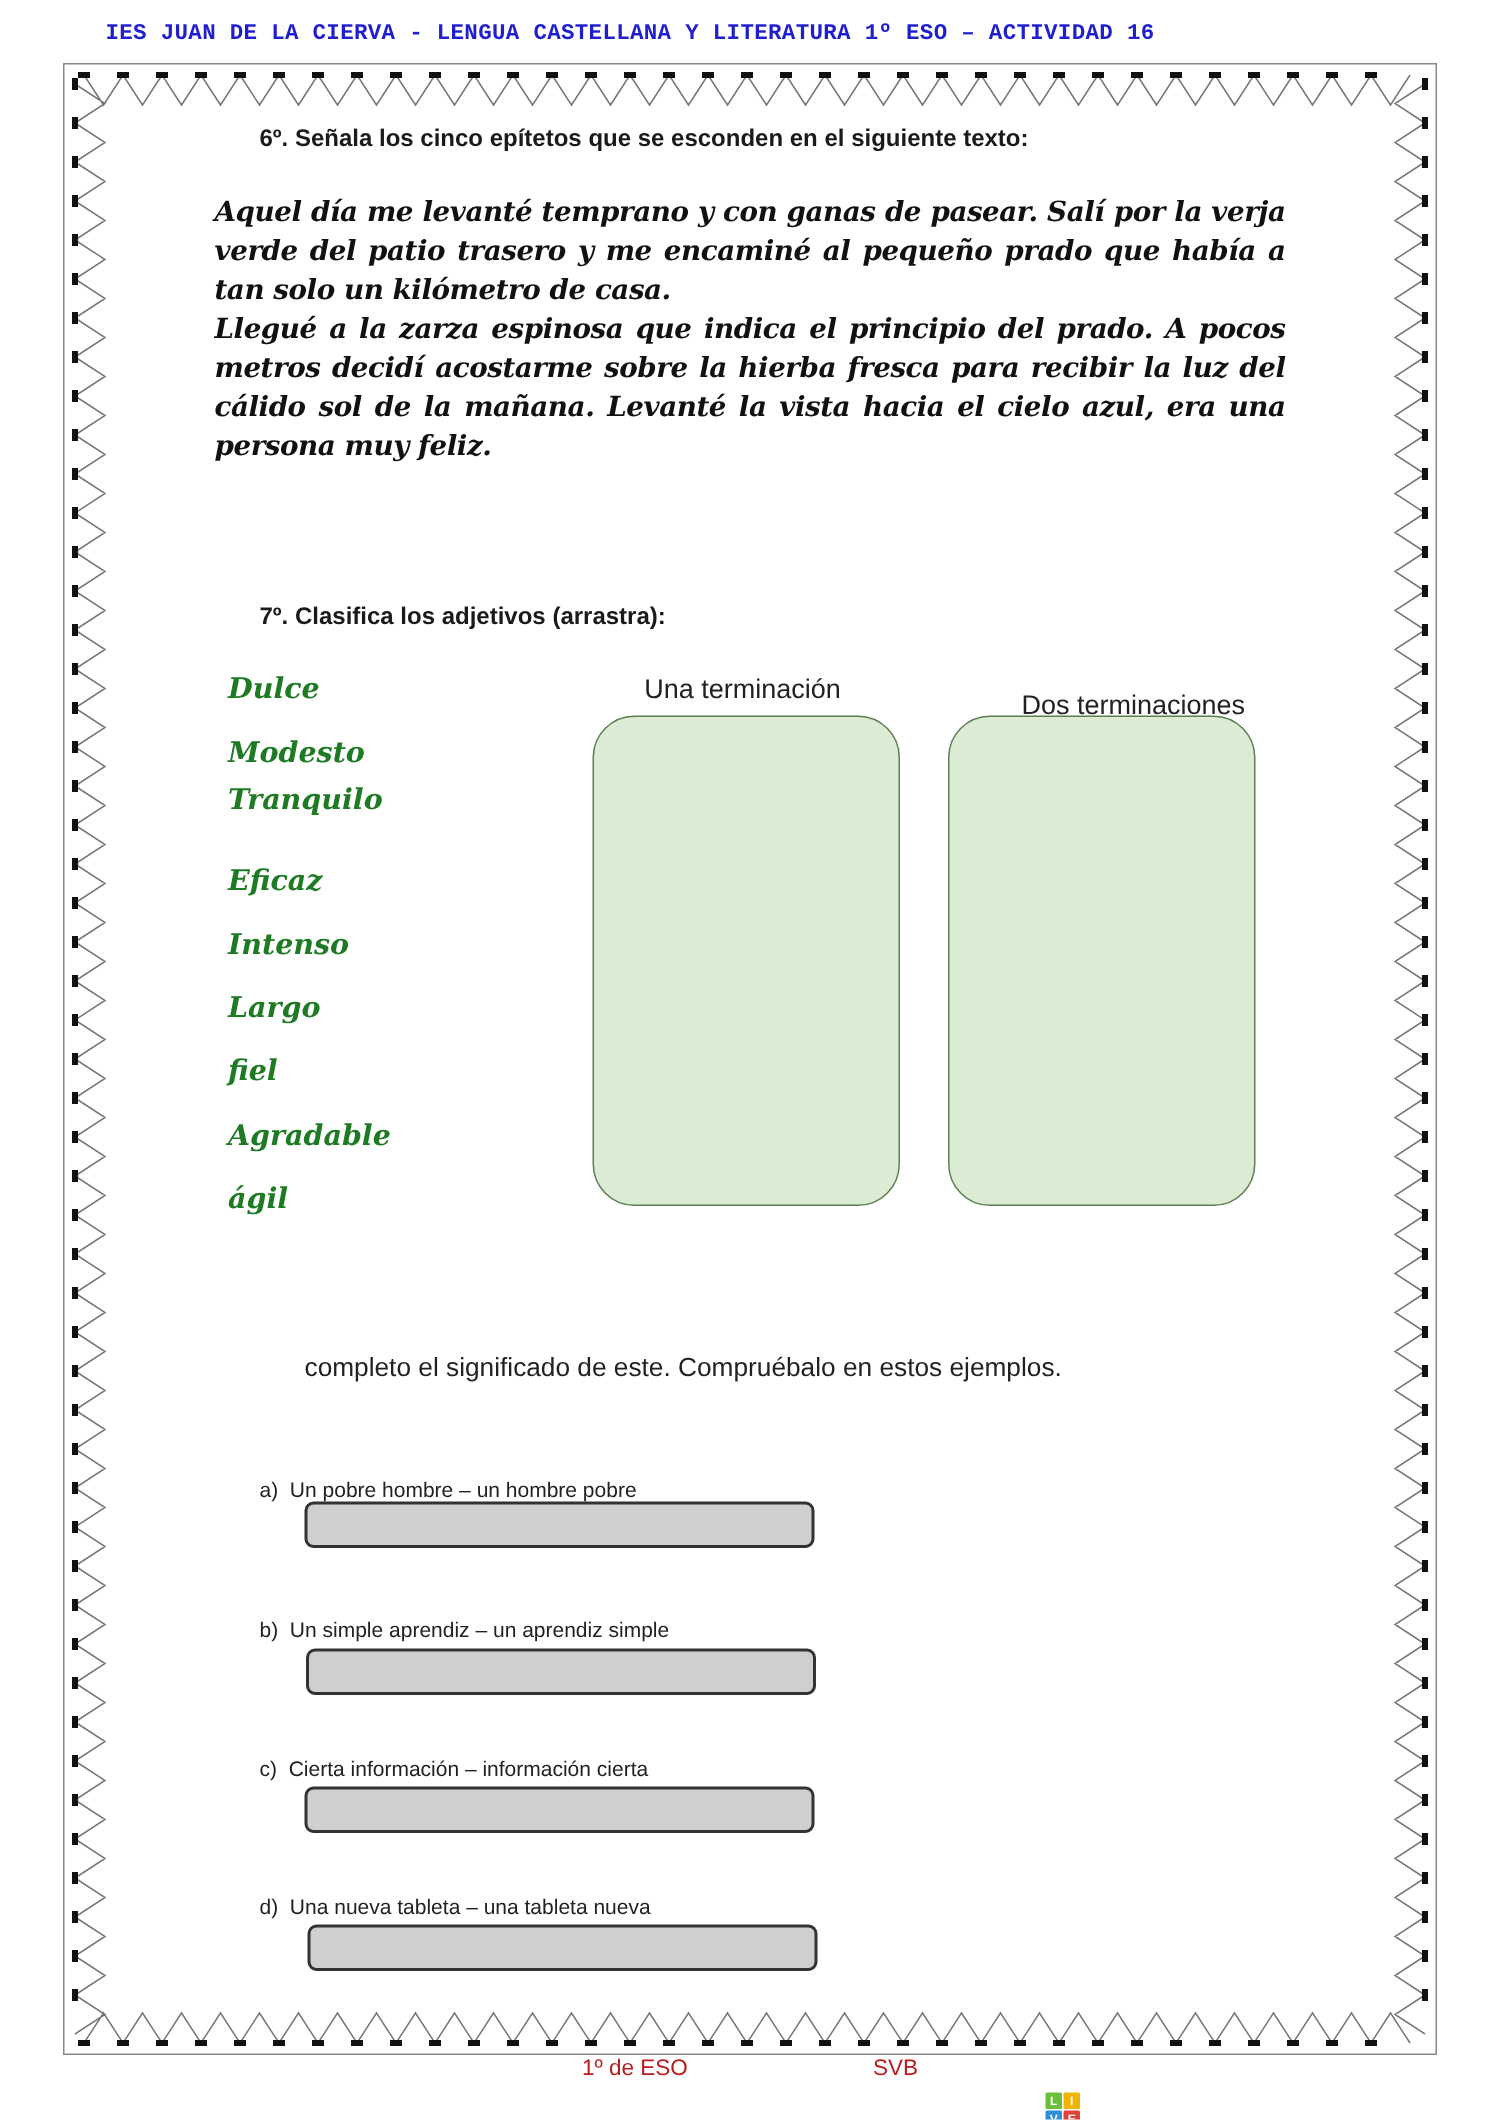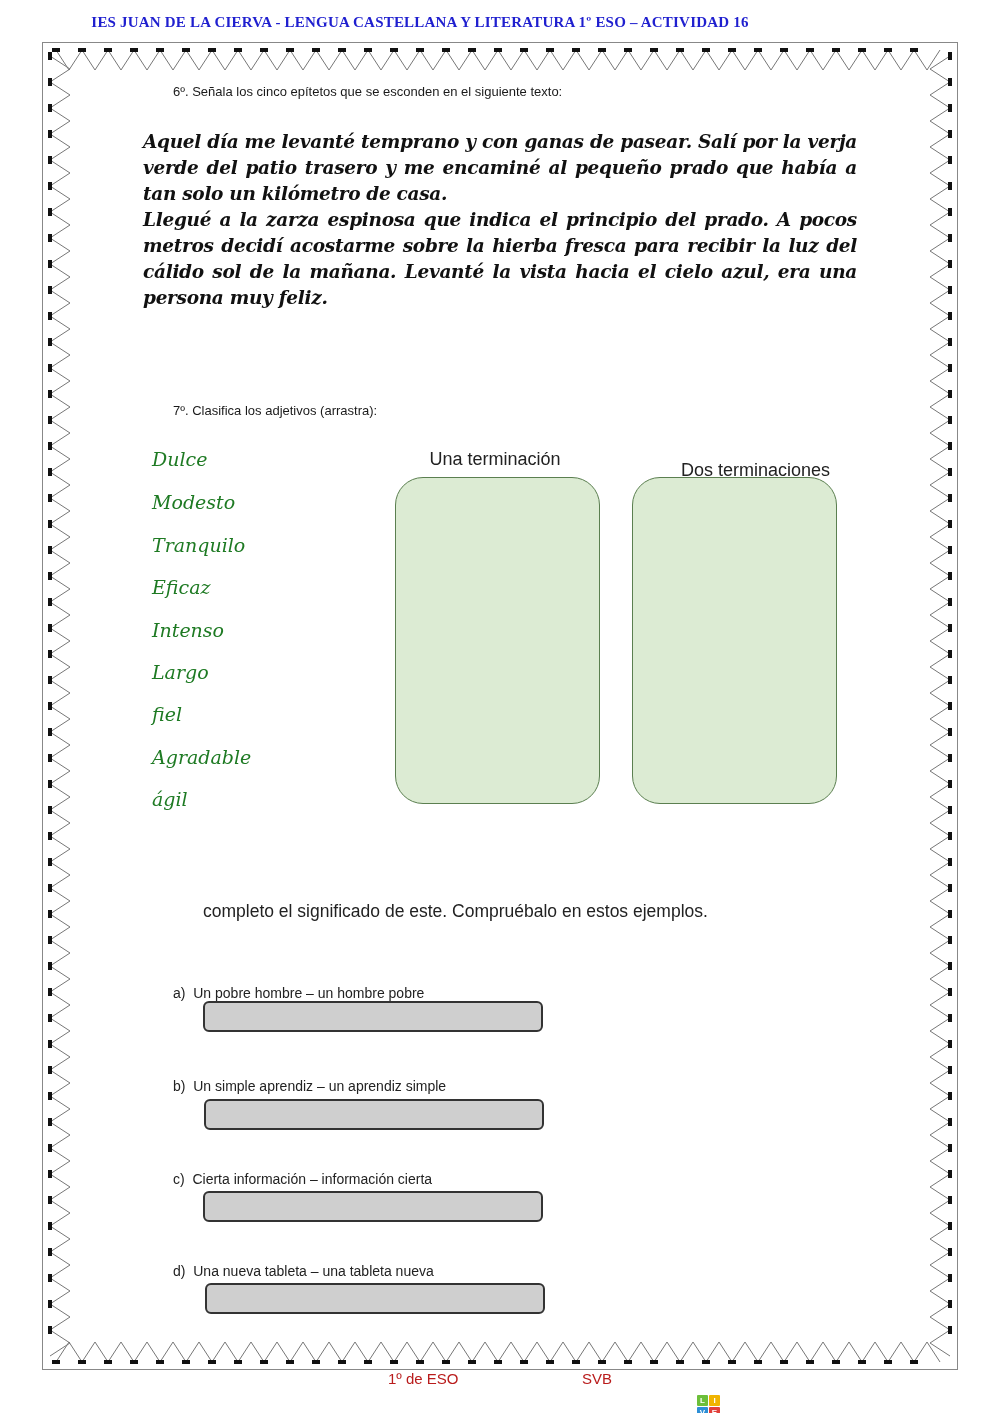--- a/index.html
+++ b/index.html
@@ -1,23 +1,23 @@
 <!DOCTYPE html>
 <html><head>
 <meta charset="utf-8">
 <style>
   html,body{margin:0;padding:0;background:#fff;}
   body{width:1000px;height:1413px;position:relative;overflow:hidden;font-family:"Liberation Sans",sans-serif;color:#1a1a1a;}
-  .hdr{position:absolute;top:14px;left:0;width:840px;text-align:center;font-family:Liberation Serif, serif;font-weight:bold;color:#1f1fcf;font-size:15px;letter-spacing:0.2px;}
+  .hdr{position:absolute;top:14px;left:0;width:840px;text-align:center;font-family:Liberation Mono, monospace;font-weight:bold;color:#1f1fcf;font-size:15px;letter-spacing:0.2px;}
   .frame{position:absolute;left:42px;top:42px;width:916px;height:1328px;border:1px solid #888;box-sizing:border-box;}
   .border-svg{position:absolute;left:0;top:0;}
-  .q{position:absolute;font-weight:normal;font-size:13px;}
+  .q{position:absolute;font-weight:bold;font-size:16px;}
   .cursive{position:absolute;left:143px;width:714px;font-family:"DejaVu Serif",serif;font-style:italic;font-weight:bold;font-size:18.5px;line-height:26px;text-align:justify;text-align-last:left;color:#111;letter-spacing:-0.3px;}
   .words{position:absolute;left:152px;top:446px;}
-  .word{position:absolute;left:0;font-family:"DejaVu Serif",serif;font-style:italic;font-weight:normal;color:#1e7a23;font-size:19px;white-space:nowrap;cursor:grab;}
+  .word{position:absolute;left:0;font-family:"DejaVu Serif",serif;font-style:italic;font-weight:bold;color:#1e7a23;font-size:19px;white-space:nowrap;cursor:grab;}
   .col-label{position:absolute;font-size:18px;color:#222;text-align:center;}
   .dropbox{position:absolute;width:205px;height:327px;top:477px;background:#dcebd3;border:1.5px solid #5b7f50;border-radius:28px;box-sizing:border-box;}
   .q8{position:absolute;left:173px;top:900px;font-size:17.5px;line-height:23px;color:#222;}
   .q8 b{font-weight:bold;}
   .item{position:absolute;left:173px;font-size:14px;color:#222;margin-top:16px;}
   .answer{position:absolute;left:203px;width:340px;height:31px;background:#cfcfcf;border:2px solid #333;border-radius:6px;box-sizing:border-box;}
   .foot{position:absolute;top:1370px;font-size:15px;color:#b91c1c;}
   .logo{position:absolute;left:697px;top:1375px;display:flex;align-items:center;}
   .logo-text{font-family:"Liberation Sans",sans-serif;font-weight:bold;font-size:20px;color:#1d4ed8;letter-spacing:0.3px;margin-top:40px;}
   .logo-grid{display:grid;grid-template-columns:11px 11px;grid-template-rows:11px 11px;gap:1px;margin-right:3px;}
@@ -204,21 +204,21 @@
 <div class="q" style="left:173px;top:84px;">6º. Señala los cinco epítetos que se esconden en el siguiente texto:</div>
 <div class="cursive" style="top:129px;">
   <div>Aquel día me levanté temprano y con ganas de pasear. Salí por la verja verde del patio trasero y me encaminé al pequeño prado que había a tan solo un kilómetro de casa.</div>
   <div>Llegué a la zarza espinosa que indica el principio del prado. A pocos metros decidí acostarme sobre la hierba fresca para recibir la luz del cálido sol de la mañana. Levanté la vista hacia el cielo azul, era una persona muy feliz.</div>
 </div>
 
 <div class="q" style="left:173px;top:403px;">7º. Clasifica los adjetivos (arrastra):</div>
 <div class="words">
   <div class="word" style="top:2px;">Dulce</div>
   <div class="word" style="top:45px;">Modesto</div>
-  <div class="word" style="top:88px;">Tranquilo</div>
+  <div class="word" style="top:76px;">Tranquilo</div>
   <div class="word" style="top:130px;">Eficaz</div>
   <div class="word" style="top:173px;">Intenso</div>
   <div class="word" style="top:215px;">Largo</div>
   <div class="word" style="top:257px;">fiel</div>
   <div class="word" style="top:300px;">Agradable</div>
   <div class="word" style="top:342px;">ágil</div>
 </div>
 <div class="col-label" style="left:395px;top:449px;width:200px;">Una terminación</div>
 <div class="col-label" style="left:630px;top:460px;width:200px;text-align:right;">Dos terminaciones</div>
 <div class="dropbox" style="left:395px;"></div>

